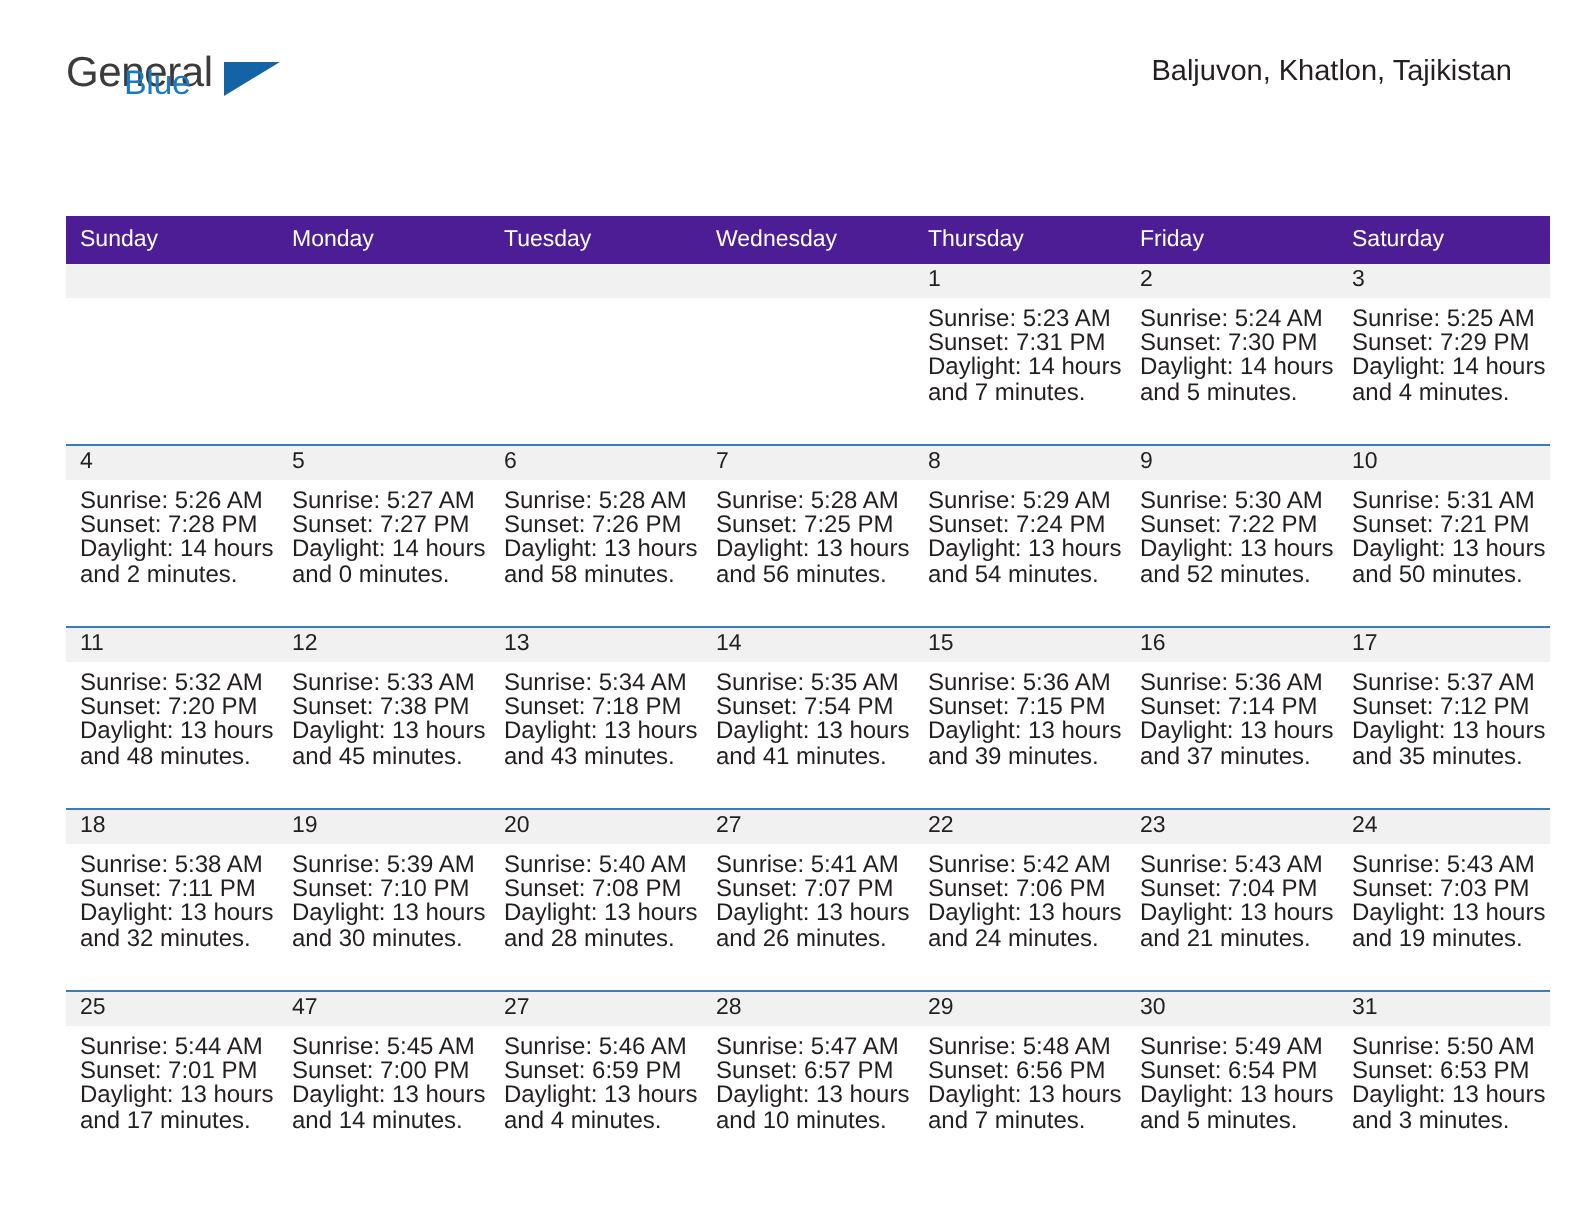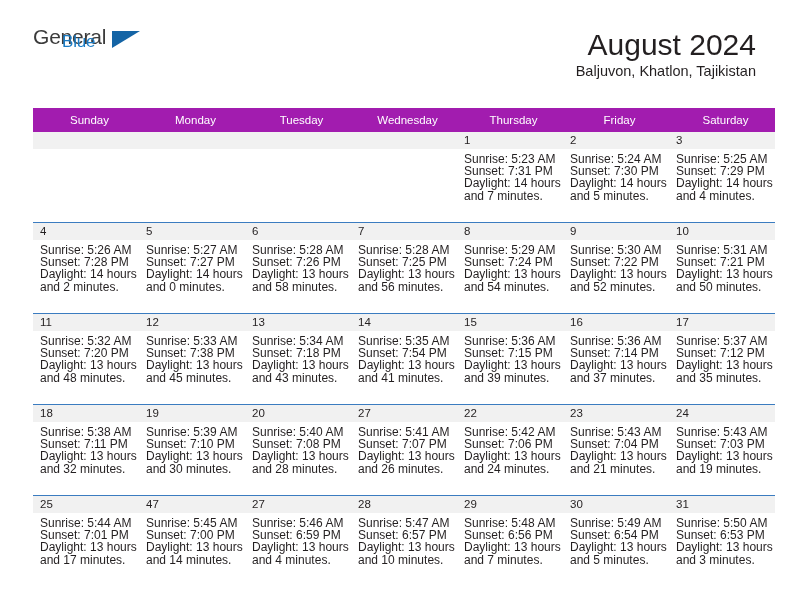--- a/index.html
+++ b/index.html
@@ -82,25 +82,25 @@
   }
 
   
   .calendar {
     margin: 0 17px 0 33px;
     width: 742px;
     border-collapse: collapse;
     table-layout: fixed;
   }
   .calendar th {
-    background: #a21caf;
+    background: #4c1d95;
     color: #ffffff;
     font-size: 11.5px;
     font-weight: 400;
-    text-align: center;
+    text-align: left;
     padding: 6px 0 6px 7px;
     height: 23px;
     border: none;
   }
   .calendar td {
     vertical-align: top;
     padding: 0;
     border: none;
     width: 106px;
     height: 90px;
@@ -145,21 +145,20 @@
 
   <div class="top">
 
     <div class="logo">
       <span class="logo-general">General</span>
       <span class="logo-flag"></span>
       <span class="logo-blue">Blue</span>
     </div>
 
     <div class="title-block">
-      <div class="cal-title">August 2024</div>
       <div class="cal-subtitle">Baljuvon, Khatlon, Tajikistan</div>
     </div>
 
   </div>
 
   <table class="calendar">
     <thead>
       <tr>
         <th>Sunday</th>
         <th>Monday</th>

